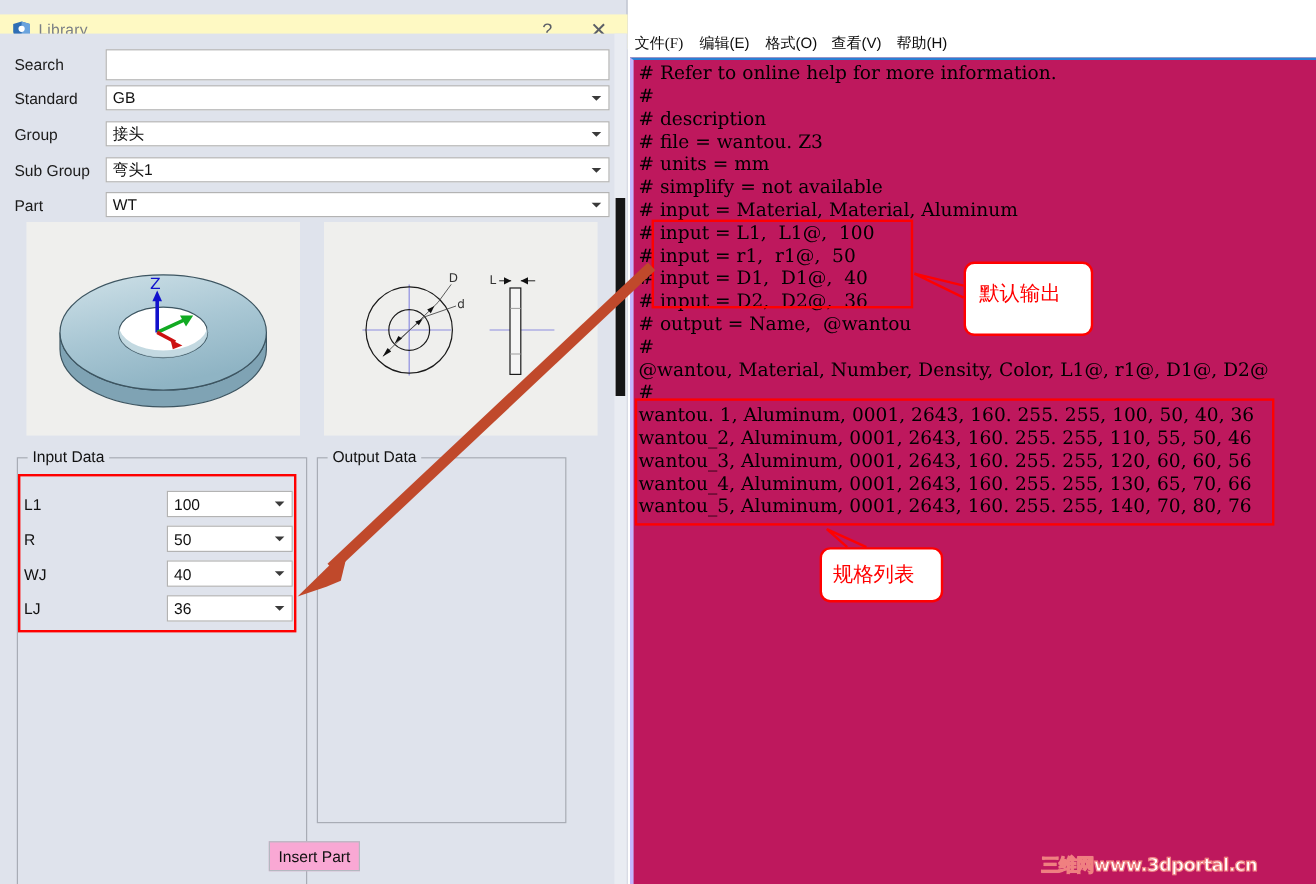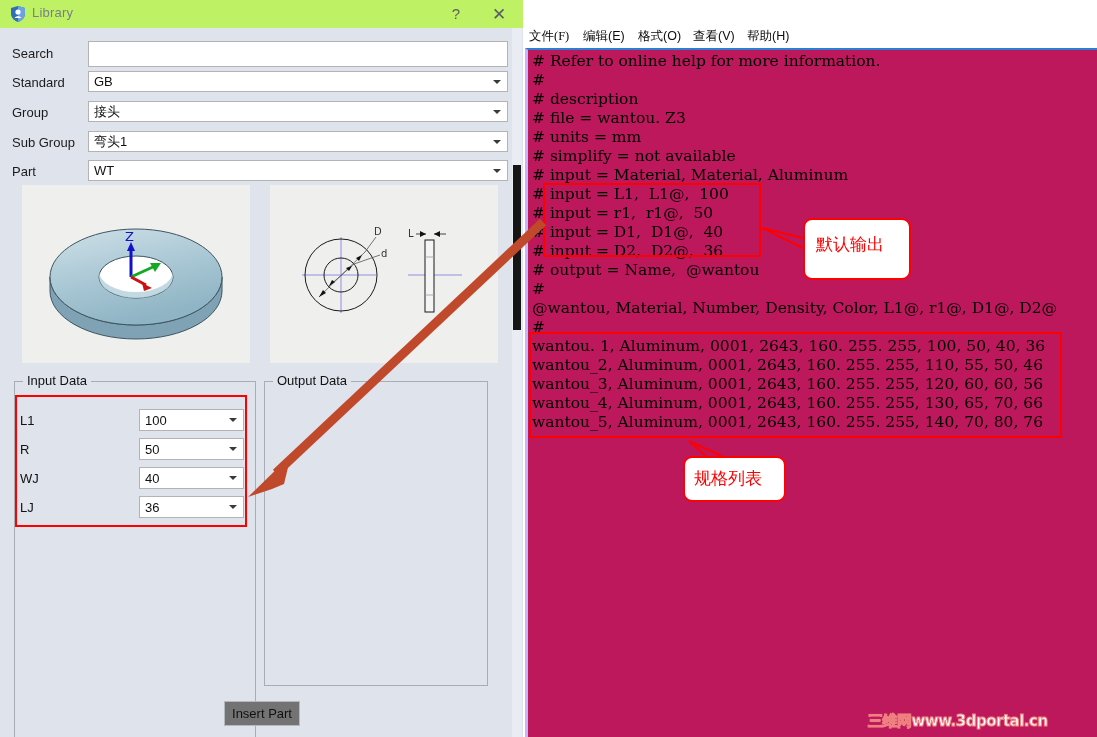--- a/index.html
+++ b/index.html
@@ -10,22 +10,22 @@
     -webkit-font-smoothing:antialiased;
   }
 
   
   #library-window{
     position:absolute;left:0;top:0;width:523px;height:737px;
     background:#dfe3ec;border-right:1px solid #b9bfcb;
     box-sizing:border-box;
   }
   #library-titlebar{
-    position:absolute;left:0;top:0;width:523px;height:28px;
-    background:#bef264;border-bottom:1px solid #e8e8e8;
+    position:absolute;left:0;top:12px;width:523px;height:28px;
+    background:#fef9c3;border-bottom:1px solid #e8e8e8;
   }
   #library-icon{
     position:absolute;left:9px;top:5px;width:18px;height:18px;
   }
   #library-title-text{
     position:absolute;left:32px;top:5px;font-size:13px;color:#7b7f86;
     letter-spacing:.2px;
   }
   #library-help-btn{
     position:absolute;left:443px;top:3px;width:26px;height:22px;
@@ -72,21 +72,21 @@
     background:#efefed;
   }
 
   
   .groupbox{position:absolute;border:1px solid #a8acb5;box-sizing:border-box;background:transparent;}
   .groupbox-title{
     position:absolute;top:-8px;left:8px;background:#dfe3ec;padding:0 4px;
     font-size:13px;color:#111;line-height:14px;
   }
   #inputdata-box{left:14px;top:381px;width:242px;height:374px;}
-  #outputdata-box{left:264px;top:381px;width:224px;height:305px;}
+  #outputdata-box{left:264px;top:381px;width:208px;height:305px;}
 
   .input-row{position:absolute;left:0;}
   .input-label{
     position:absolute;left:20px;font-size:13px;color:#111;line-height:20px;
   }
   .combo{
     position:absolute;left:139px;width:105px;height:22px;
     background:#fff;border:1px solid #b3b3b3;box-sizing:border-box;
   }
   .combo .val{position:absolute;left:5px;top:2px;font-size:13px;color:#111;line-height:17px;}
@@ -96,21 +96,21 @@
     border-top:4px solid #3a3a3a;
   }
 
   #red-box-input{
     position:absolute;left:15px;top:395px;width:232px;height:132px;
     border:2px solid #ff0000;box-sizing:border-box;pointer-events:none;
   }
 
   #insert-part-btn{
     position:absolute;left:224px;top:701px;width:76px;height:25px;
-    background:#737373;border:1px solid #b4b8c0;box-sizing:border-box;
+    background:#f9a8d4;border:1px solid #b4b8c0;box-sizing:border-box;
     font-size:13px;color:#111;text-align:center;line-height:23px;cursor:default;
   }
 
   
   #library-scroll{
     position:absolute;left:512px;top:28px;width:10px;height:709px;background:#e9ecf2;
   }
   #library-scroll-thumb{
     position:absolute;left:513px;top:165px;width:8px;height:165px;background:#151515;
   }

